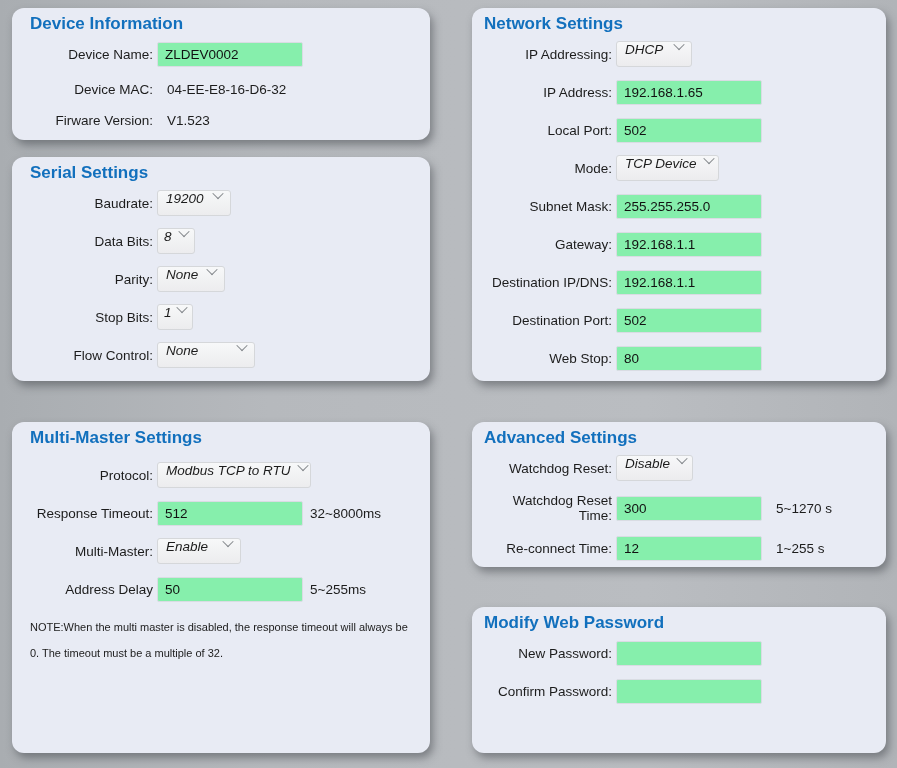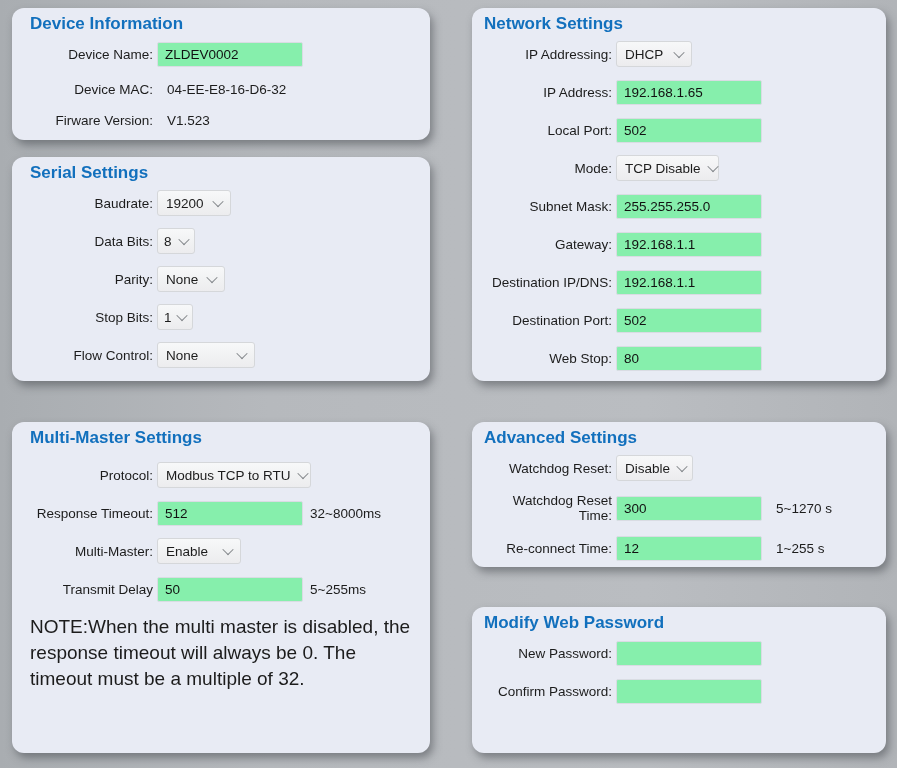--- a/index.html
+++ b/index.html
@@ -27,37 +27,37 @@
   .panel-right{padding-left:10px;}
   .panel-right .lbl{width:130px;}
   .val{font-size:13.5px;color:#1c1c1c;margin-left:10px;}
   .ti{
     width:146px;height:25px;box-sizing:border-box;
     border:1px solid #d9dce3;border-radius:2px;background:#86efac;
     font-family:"Liberation Sans","DejaVu Sans",sans-serif;
     font-size:13.5px;color:#111;padding:0 7px;outline:none;
   }
   .sel{
-    display:inline-flex;align-items:center;justify-content:space-between;
+    display:inline-flex;justify-content:space-between;
     box-sizing:border-box;height:26px;padding:0 8px;
     background:linear-gradient(#f7f8f9,#ececee);
     border:1px solid #d5d7da;border-radius:3px;
-    font-size:13.5px;color:#1c1c1c;cursor:default;white-space:nowrap;
+    font-size:13.5px;color:#1c1c1c;cursor:default;white-space:nowrap;font-style:italic;
   }
   .sel-narrow{padding:0 6px;}
   .chev{
     width:7px;height:7px;flex-shrink:0;margin-left:8px;
     border-right:1.6px solid #82868a;border-bottom:1.6px solid #82868a;
     transform:rotate(45deg) translate(-1px,-1px);
   }
   .sel-narrow .chev{margin-left:4px;}
   .hint{font-size:13.5px;color:#1c1c1c;margin-left:7px;white-space:nowrap;}
   .panel-advanced .hint{margin-left:14px;}
   .note{
-    font-size:19px;line-height:26px;color:#1c1c1c;
+    font-size:11px;line-height:26px;color:#1c1c1c;
     margin:12px 0 0 2px;width:384px;
   }
   .mt-extra{margin-top:14px;}
   
   #panel-device{left:12px;top:8px;width:418px;height:132px;}
   #panel-serial{left:12px;top:157px;width:418px;height:224px;}
   #panel-network{left:472px;top:8px;width:414px;height:373px;}
   #panel-multimaster{left:12px;top:422px;width:418px;height:331px;}
   #panel-advanced{left:472px;top:422px;width:414px;height:145px;}
   #panel-password{left:472px;top:607px;width:414px;height:146px;}
@@ -135,21 +135,21 @@
       <span class="lbl">IP Address:</span>
       <input type="text" class="ti" value="192.168.1.65" style="">
     </div>
     <div class="row">
       <span class="lbl">Local Port:</span>
       <input type="text" class="ti" value="502" style="">
     </div>
     <div class="row">
       <span class="lbl">Mode:</span>
       <span class="sel" style="width:103px">
-        <span>TCP Disable</span>
+        <span>TCP Device</span>
         <span class="chev"></span>
       </span>
     </div>
     <div class="row">
       <span class="lbl">Subnet Mask:</span>
       <input type="text" class="ti" value="255.255.255.0" style="">
     </div>
     <div class="row">
       <span class="lbl">Gateway:</span>
       <input type="text" class="ti" value="192.168.1.1" style="">
@@ -183,21 +183,21 @@
       <span class="hint">32~8000ms</span>
     </div>
     <div class="row">
       <span class="lbl">Multi-Master:</span>
       <span class="sel" style="width:84px">
         <span>Enable</span>
         <span class="chev"></span>
       </span>
     </div>
     <div class="row">
-      <span class="lbl">Transmit Delay</span>
+      <span class="lbl">Address Delay</span>
       <input type="text" class="ti" value="50" style="">
       <span class="hint">5~255ms</span>
     </div>
     <p class="note">NOTE:When the multi master is disabled, the response timeout will always be 0. The timeout must be a multiple of 32.</p>
   </section>
 
   <section class="panel panel-right panel-advanced" id="panel-advanced">
     <h2 class="panel-title">Advanced Settings</h2>
     <div class="row">
       <span class="lbl">Watchdog Reset:</span>

